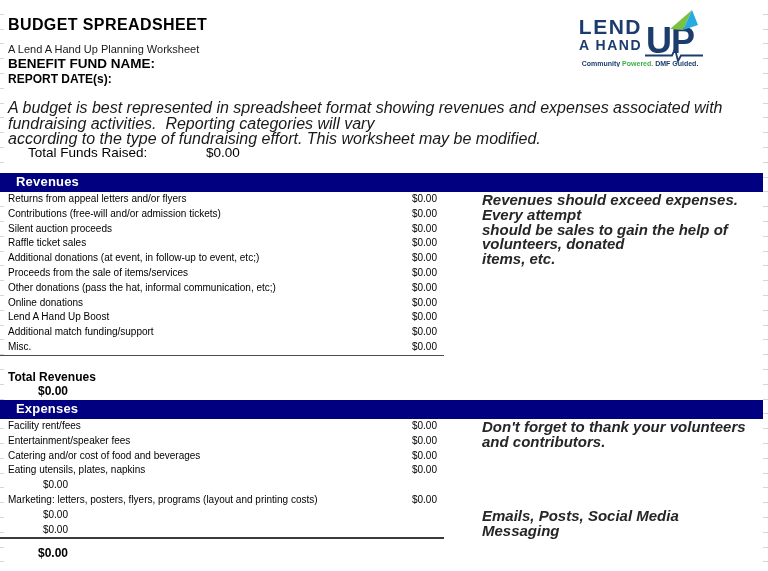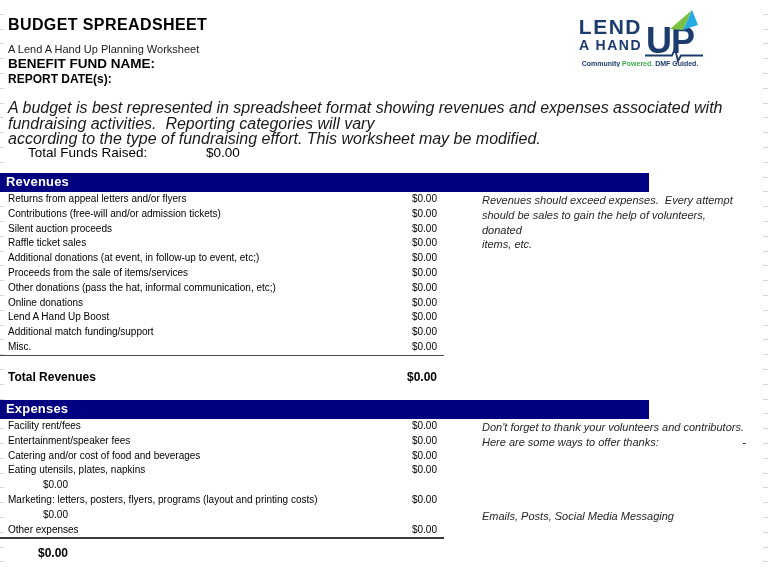--- a/index.html
+++ b/index.html
@@ -21,41 +21,41 @@
   .logo { position:absolute; left:556px; top:9px; }
   svg text { font-family:"Liberation Sans", sans-serif; }
 
   .description { position:absolute; left:8px; top:100px; width:748px; font-size:16px; font-style:italic;
                  color:#1a1a1a; line-height:15.5px; }
   .description div { white-space:pre-wrap; }
 
   .total-funds { position:absolute; left:8px; top:145px; display:flex; font-size:13.5px; font-weight:normal; color:#000;margin-left:20px; }
   .total-funds .tf-label { width:178px; }
 
-  .section-bar { position:absolute; left:0; width:649px; height:19px; background:#000080; color:#ffffff;
-                 font-size:13px; font-weight:bold; line-height:18px; padding-left:6px; letter-spacing:.2px; }
+  .section-bar { position:absolute; left:0; width:763px; height:19px; background:#000080; color:#ffffff;
+                 font-size:13px; font-weight:bold; line-height:18px; padding-left:16px; letter-spacing:.2px; }
   .bar-revenues { top:173px; }
   .bar-expenses { top:400px; }
 
   .rows { position:absolute; left:0; width:444px; }
   .rows-revenues { top:192px; border-bottom:1px solid #4d4d4d; }
   .rows-expenses { top:419px; border-bottom:2px solid #3a3a3a; }
   .row { display:flex; height:14.8px; line-height:14.6px; font-size:10px; color:#000; padding:0 7px 0 8px; }
   .row-label { flex:1; white-space:nowrap; overflow:hidden; }
   .row-value { width:60px; text-align:right; }
 
   .total-row { position:absolute; left:0; width:444px; display:flex; font-size:12px; font-weight:bold;
-               color:#000; padding:0 7px 0 8px; }
+               color:#000; padding:0 7px 0 8px;flex-direction:column; }
   .total-revenues { top:370px; }
   .total-expenses { top:546px; }
   .total-row .total-label { flex:1; }
   .total-row .total-value { width:60px; text-align:right; }
 
-  .notes { position:absolute; left:482px; width:264px; font-size:11px; font-style:italic;
-           color:#262626; line-height:14.8px; }
+  .notes { position:absolute; left:482px; width:264px; font-size:15px; font-style:italic;
+           color:#262626; line-height:14.8px;font-weight:bold; }
   .notes-revenues { top:193px; }
   .notes-expenses { top:420px; }
   .notes div { white-space:pre-wrap; }
   .notes-line-split { display:flex; justify-content:space-between; }
 </style>
 </head>
 <body>
 
 <div class="page">
   <div class="edge-ticks left"></div>
@@ -193,31 +193,26 @@
       <div class="row">
         <span class="row-label">Marketing: letters, posters, flyers, programs (layout and printing costs)</span>
         <span class="row-value">$0.00</span>
       </div>
 
       <div class="row">
         <span class="row-value">$0.00</span>
       </div>
 
       <div class="row">
-        <span class="row-label">Other expenses</span>
         <span class="row-value">$0.00</span>
       </div>
     </div>
 
   <div class="notes notes-expenses">
     <div>Don't forget to thank your volunteers and contributors.</div>
-    <div class="notes-line-split">
-      <span>Here are some ways to offer thanks:</span>
-      <span>-</span>
-    </div>
     <div>
       
     
         <div>Emails, Posts, Social Media Messaging</div>
       
         <div>- Classified ad in local newspaper</div>
       
         
       
         

